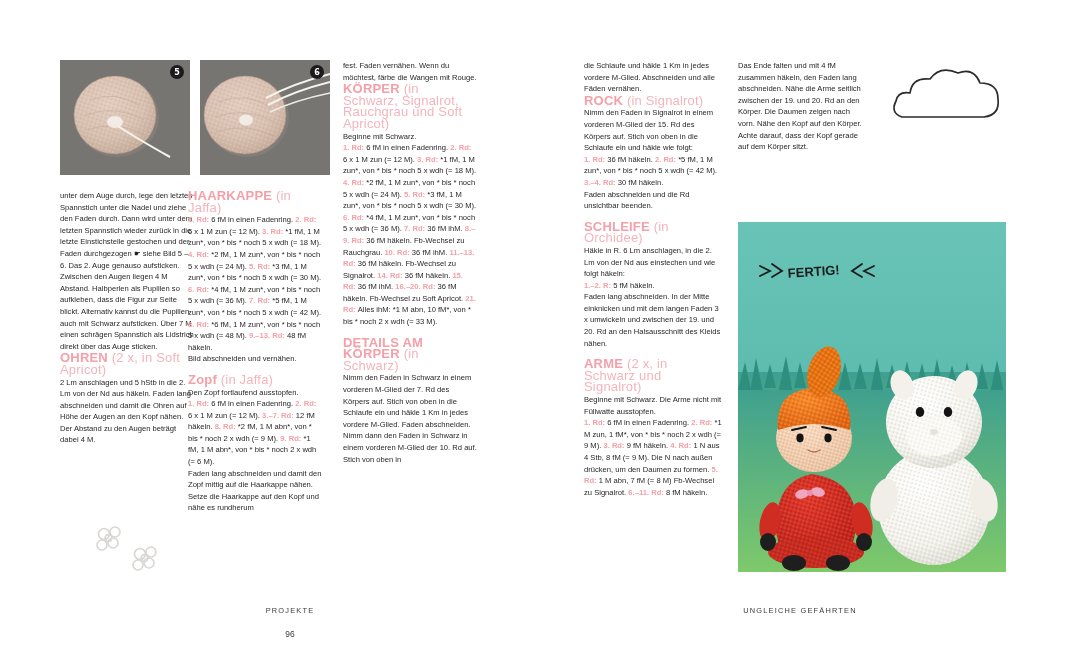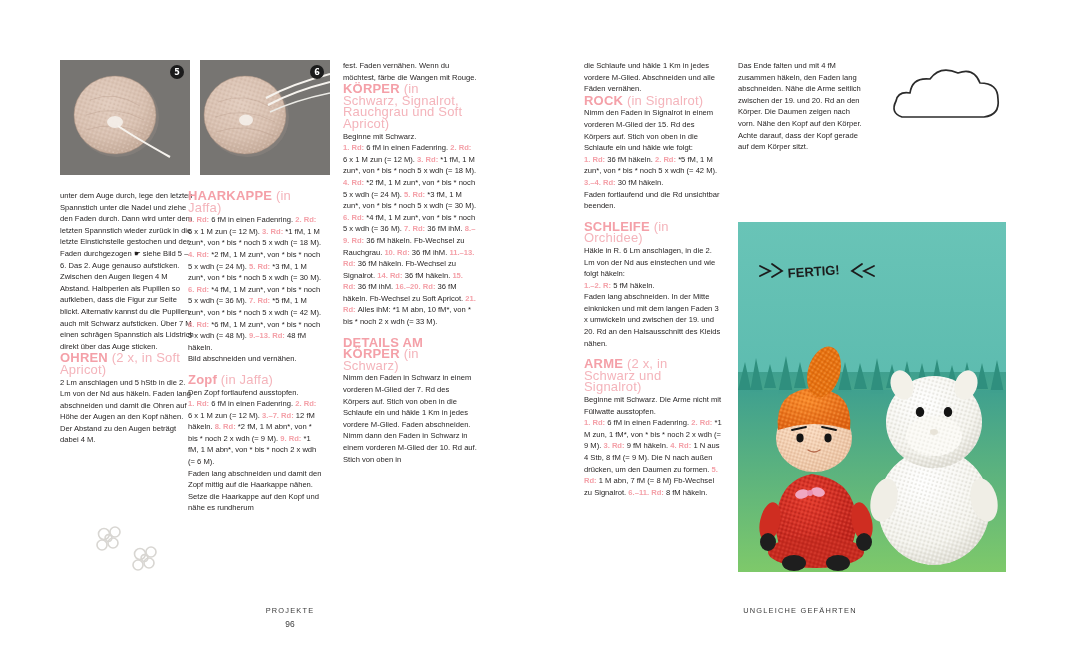--- a/index.html
+++ b/index.html
@@ -21,21 +21,21 @@
   
   .photo{position:absolute;overflow:hidden;}
   .badge{
     position:absolute;width:14px;height:14px;border-radius:50%;
     background:#1b1b1b;color:#fff;font-size:8px;font-weight:bold;
     display:flex;align-items:center;justify-content:center;
     font-family:"DejaVu Sans", sans-serif;
   }
   
   .footer{position:absolute;text-align:center;font-size:7.4px;letter-spacing:1.2px;color:#3a3a3a;line-height:13px;}
-  .footer .num{display:block;font-size:8.4px;letter-spacing:0;margin-top:1px;}
+  .footer .num{display:block;font-size:8.4px;letter-spacing:0;margin-top:11px;}
 
   .deco{position:absolute;}
 </style>
 </head>
 <body>
 
 <div class="page">
 
   <div class="photo" style="left:60px;top:60px;width:130px;height:115px;background:#7d7b78;">
     <svg width="130" height="115" viewBox="0 0 130 115">
@@ -164,21 +164,21 @@
 
   <div class="col" style="left:584px;top:60px;width:138px;">
     <p class="blk">die Schlaufe und häkle 1 Km in jedes vordere M-Glied. Abschneiden und alle Fäden vernähen.</p>
     <div class="blk">
       <div class="hdr">
         <span>ROCK</span>
         <span class="sub">(in Signalrot)</span>
       </div>
       <p>Nimm den Faden in Signalrot in einem vorderen M-Glied der 15. Rd des Körpers auf. Stich von oben in die Schlaufe ein und häkle wie folgt:</p>
       <p><span><span class="rd">1. Rd: </span><span>36 fM häkeln.</span></span> <span><span class="rd">2. Rd: </span><span>*5 fM, 1 M zun*, von * bis * noch 5 x wdh (= 42 M).</span></span> <span><span class="rd">3.–4. Rd: </span><span>30 fM häkeln.</span></span></p>
-      <p>Faden fortlaufend und die Rd unsichtbar beenden.</p>
+      <p>Faden abschneiden und die Rd unsichtbar beenden.</p>
     </div>
     <div class="blk">
       <div class="hdr">
         <span>SCHLEIFE</span>
         <span class="sub">(in Orchidee)</span>
       </div>
       <p>Häkle in R. 6 Lm anschlagen, in die 2. Lm von der Nd aus einstechen und wie folgt häkeln:</p>
       <p><span><span class="rd">1.–2. R: </span><span>5 fM häkeln.</span></span></p>
       <p>Faden lang abschneiden. In der Mitte einknicken und mit dem langen Faden 3 x umwickeln und zwischen der 19. und 20. Rd an den Halsausschnitt des Kleids nähen.</p>
     </div>

